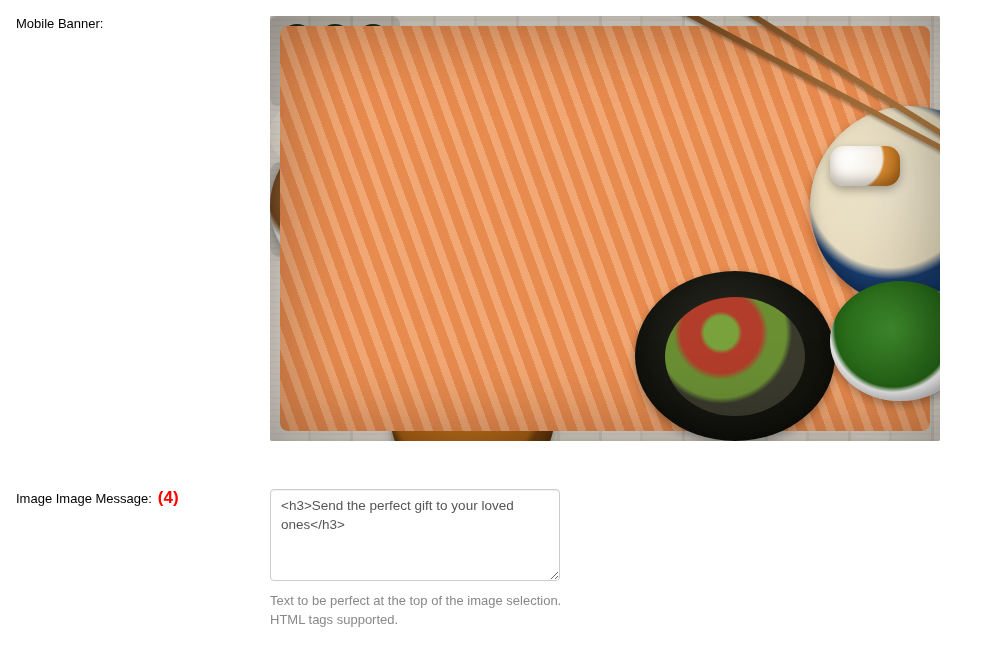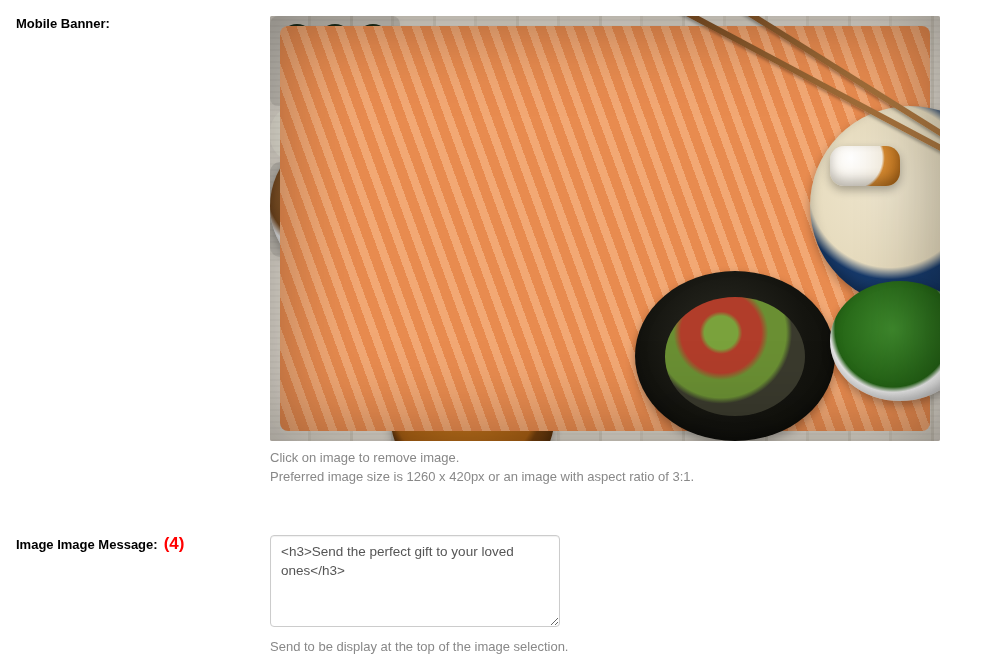--- a/index.html
+++ b/index.html
@@ -19,21 +19,21 @@
     max-width: 930px;
   }
   .label-col {
     width: 254px;
     flex: 0 0 254px;
     padding-top: 0;
     display: flex;
     align-items: baseline;
   }
   .label-text {
-    font-weight: 700;
+    font-weight: 400;
     color: #000;
     font-size: 13px;
   }
   .annot {
     color: #ff0000;
     font-weight: 700;
     margin-left: 6px;
     font-size: 17px;
     line-height:1;
   }
@@ -139,32 +139,28 @@
       <div class="bowl curry"></div>
       <div class="shrimp"></div>
       <div class="bowl sauce"></div>
       <div class="bowl stir"></div>
       <div class="bowl rnoodle"></div>
       <div class="bowl seaweed"></div>
       <div class="bowl ginger"></div>
       <div class="chop"></div>
       <div class="chop chop2"></div>
     </div>
-    <div class="hint">
-      <span>Click on image to remove image.</span><br>
-      <span>Preferred image size is 1260 x 420px or an image with aspect ratio of 3:1.</span>
-    </div>
   </div>
 </div>
 
 <div class="row">
   <div class="label-col">
     <span class="label-text">Image Image Message:</span>
     <span class="annot">(4)</span>
   </div>
   <div class="field-col">
     <textarea class="msg" style="">&lt;h3&gt;Send the perfect gift to your loved ones&lt;/h3&gt;</textarea>
     <div class="hint">
-      <span>Send to be display at the top of the image selection.</span><br>
+      <span>Text to be perfect at the top of the image selection.</span><br>
       <span>HTML tags supported.</span>
     </div>
   </div>
 </div>
 
 </body></html>

